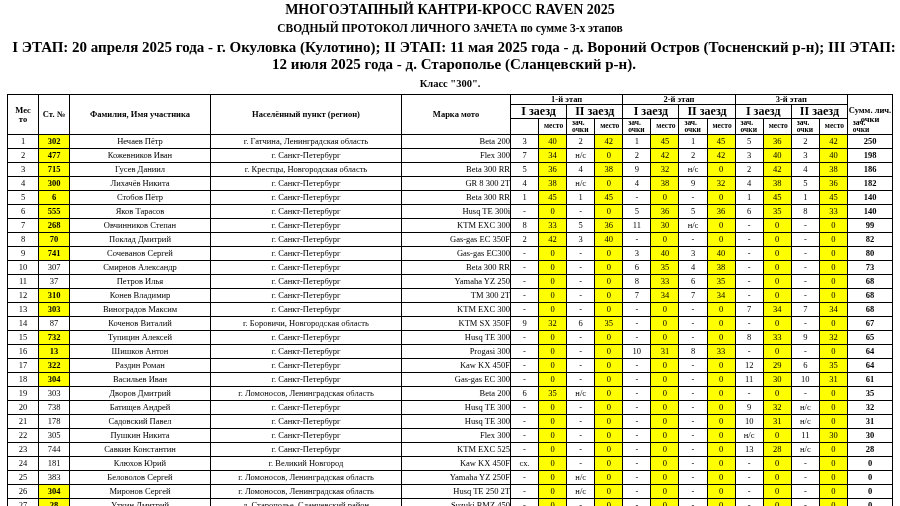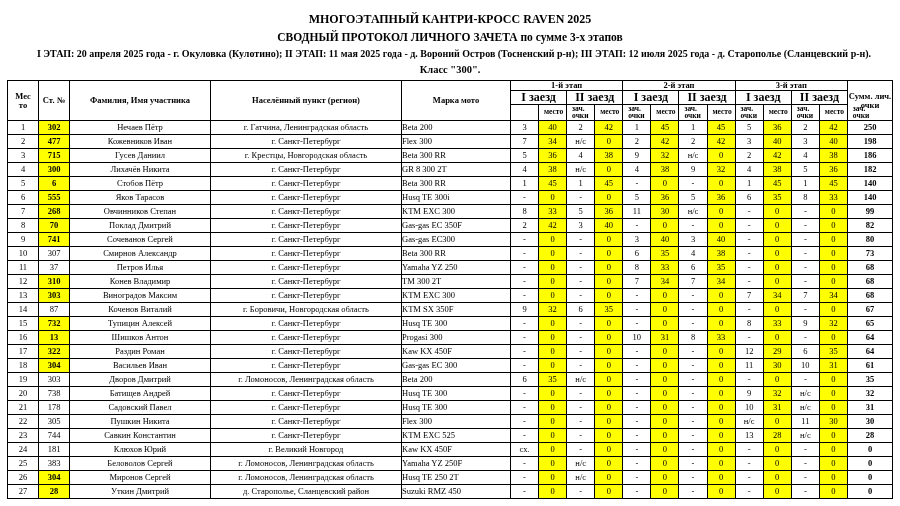--- a/index.html
+++ b/index.html
@@ -1,36 +1,36 @@
 <!DOCTYPE html>
 <html><head>
 <meta charset="utf-8">
 <style>
   html,body{margin:0;padding:0;background:#ffffff;}
   body{width:900px;height:506px;font-family:"Liberation Serif",serif;color:#000;}
   .page{width:900px;height:506px;position:relative;overflow:hidden;}
   .hdr{text-align:center;font-weight:bold;}
-  .hdr .l1{font-size:12px;margin-top:12px;font-family:Liberation Serif, serif;}
+  .hdr .l1{font-size:14px;margin-top:2px;font-family:Liberation Serif, serif;}
   .hdr .l2{font-size:11.5px;margin-top:4px;}
-  .hdr .l3{font-size:10px;margin-top:5px;margin-left:8px;}
+  .hdr .l3{font-size:15px;margin-top:5px;margin-left:8px;}
   .hdr .l4{font-size:10.5px;margin-top:5px;}
   table{border-collapse:collapse;width:886px;margin:5px auto 0 auto;table-layout:fixed;}
   th,td{border:1px solid #000;font-size:8.5px;padding:0;line-height:1.05;}
   thead th{font-weight:bold;text-align:center;vertical-align:middle;}
   .colmesto{width:30px;}
   .colstart{width:30px;}
   .colname{width:140px;}
   .colcity{width:190px;}
   .colmoto{width:108px;}
   .colnum{width:28px;}
   .colsum{width:44px;}
   tbody td{text-align:center;height:13px;}
   td.name{text-align:center;}
   td.city{text-align:center;margin-top:26px;}
-  td.moto{text-align:left;}
+  td.moto{text-align:right;}
   .yl{background:#ffff00;}
   .bold{font-weight:bold;}
   .hgroup{font-size:8.5px;text-align:center;}
   .hsub{font-size:12px;}
   .hsmall{font-size:7.5px;padding-left:33px;}
   .numcell{font-size:8.5px;}
 </style>
 </head>
 <body>
 

